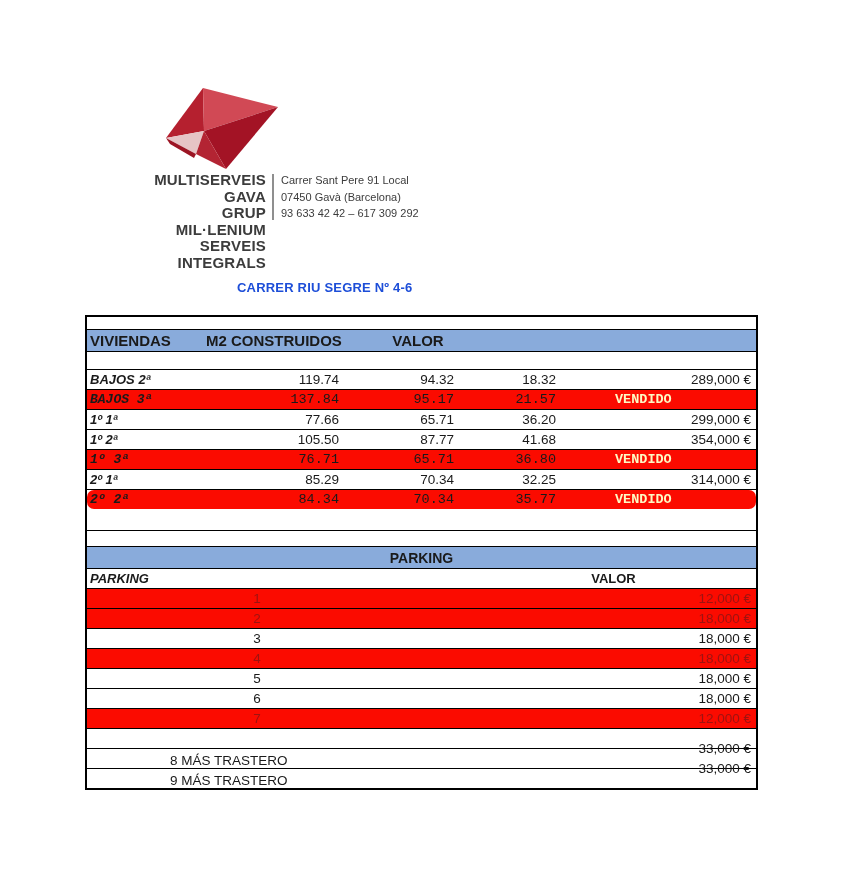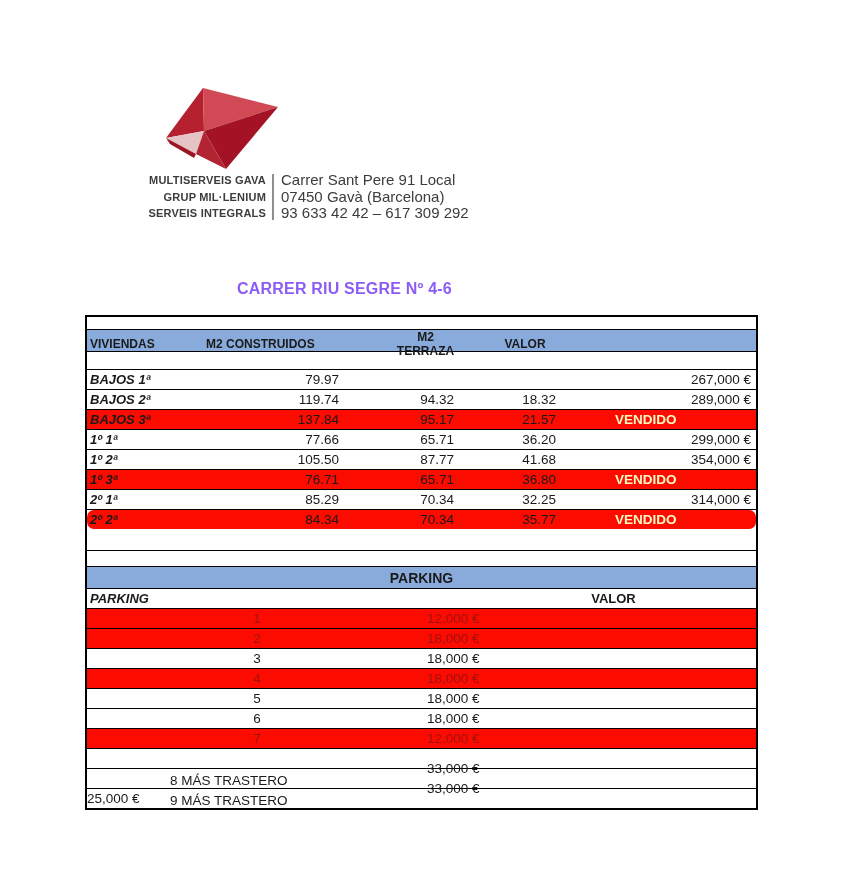--- a/index.html
+++ b/index.html
@@ -1,63 +1,63 @@
 <!DOCTYPE html>
 <html><head>
 <meta charset="utf-8">
 <style>
   html,body{margin:0;padding:0;}
   body{width:843px;height:874px;background:#ffffff;font-family:"Liberation Sans",sans-serif;position:relative;overflow:hidden;color:#1a1a1a;}
   .abs{position:absolute;}
 
   
   #logo-gem{left:166px;top:88px;width:115px;height:82px;}
-  #company-lines{left:130px;top:172px;width:136px;text-align:right;font-weight:bold;font-size:11px;line-height:16.5px;color:#3c3c3c;letter-spacing:.2px;}
+  #company-lines{left:130px;top:172px;width:136px;text-align:right;font-weight:bold;font-size:15px;line-height:16.5px;color:#3c3c3c;letter-spacing:.2px;}
   #logo-divider{left:272px;top:174px;width:2px;height:46px;background:#8f8f8f;}
-  #address-lines{left:281px;top:172px;width:200px;text-align:left;font-size:15px;line-height:16.5px;color:#3c3c3c;}
+  #address-lines{left:281px;top:172px;width:200px;text-align:left;font-size:11px;line-height:16.5px;color:#3c3c3c;}
 
   
-  #page-title{left:237px;top:280px;font-size:16px;font-weight:bold;color:#8b5cf6;letter-spacing:.2px;}
+  #page-title{left:237px;top:280px;font-size:13px;font-weight:bold;color:#1d4ed8;letter-spacing:.2px;}
 
   
   #sheet{left:85px;top:315px;width:669px;border:2px solid #000;background:#fff;}
   .row{border-bottom:1px solid #000;display:grid;align-items:center;font-size:13.5px;}
   .row:last-child{border-bottom:none;border-radius:7px;}
   .spacer-a{height:12px;}
   .spacer-b{height:17px;}
   .spacer-c{height:21px;}
   .spacer-d{height:15px;border-bottom:1px solid #000;}
   .grid5{grid-template-columns:113px 147px 112px 102px 195px;}
   .grid2{grid-template-columns:340px 329px;}
 
-  .hdr-row{height:21px;background:#89abdb;font-weight:bold;font-size:12px;}
+  .hdr-row{height:21px;background:#89abdb;font-weight:bold;font-size:15px;}
   .hdr-row .c0{padding-left:3px;}
   .hdr-row .c1{padding-left:6px;}
   .hdr-row .c2{text-align:center;padding-left:45px;}
   .hdr-row .c3{text-align:center;padding-left:45px;}
   .hdr-row .c4{text-align:center;padding-left:30px;}
 
   .data-row{height:19px;}
   .data-row .c0{font-weight:bold;font-style:italic;padding-left:3px;font-size:13px;}
   .data-row .c1{text-align:right;padding-right:8px;}
   .data-row .c2{text-align:right;padding-right:5px;}
   .data-row .c3{text-align:right;padding-right:5px;}
   .data-row .c4{text-align:right;padding-right:5px;}
-  .data-row.sold{background:#fb0b00;}
+  .data-row.sold{background:#fb0b00;font-family:Liberation Mono, monospace;}
   .data-row.sold .c4{text-align:left;padding-left:54px;font-weight:bold;color:#fef9c3;}
 
   .band-row{height:21px;background:#89abdb;font-weight:bold;font-size:14px;justify-items:center;grid-template-columns:1fr;}
   .pk-hdr{height:19px;font-weight:bold;font-size:13px;}
   .pk-hdr .c0{font-style:italic;padding-left:3px;}
   .pk-hdr .c1{text-align:center;padding-left:44px;}
 
   .pk-row{height:19px;}
   .pk-row .c0{text-align:center;}
   .pk-row.left-label .c0{text-align:left;padding-left:83px;margin-top:24px;}
-  .pk-row .c1{text-align:left;padding-right:16px;}
+  .pk-row .c1{text-align:right;padding-right:5px;}
   .pk-row.sold{background:#fb0b00;}
   .pk-row.sold .c0,.pk-row.sold .c1{color:#9e1310;}
 </style>
 </head>
 <body>
 
 <svg id="logo-gem" class="abs" viewBox="0 0 115 82" xmlns="http://www.w3.org/2000/svg">
   <polygon points="0,50 37,0 38,43" fill="#b5202f"></polygon>
   <polygon points="37,0 112,19 38,43" fill="#d14955"></polygon>
   <polygon points="112,19 60,81 38,43" fill="#a31325"></polygon>
@@ -82,34 +82,26 @@
 
 <div id="page-title" class="abs">CARRER RIU SEGRE Nº 4-6</div>
 
 <div id="sheet" class="abs">
 
   <div class="row spacer-a"></div>
 
   <div class="row grid5 hdr-row">
     <div class="c0">VIVIENDAS</div>
     <div class="c1">M2 CONSTRUIDOS</div>
-    <div class="c3">M2 TERRAZA</div>
     <div class="c4">VALOR</div>
   </div>
 
   <div class="row spacer-b"></div>
 
   <div id="viviendas-body">
-  <div class="row grid5 data-row">
-    <div class="c0">BAJOS 1ª</div>
-    <div class="c1">79.97</div>
-    <div class="c2"></div>
-    <div class="c3"></div>
-    <div class="c4">267,000 €</div>
-  </div>
 
   <div class="row grid5 data-row">
     <div class="c0">BAJOS 2ª</div>
     <div class="c1">119.74</div>
     <div class="c2">94.32</div>
     <div class="c3">18.32</div>
     <div class="c4">289,000 €</div>
   </div>
 
   <div class="row grid5 data-row sold">
@@ -213,17 +205,16 @@
     <div class="c0">8 MÁS TRASTERO</div>
     <div class="c1">33,000 €</div>
   </div>
 
   <div class="row grid2 pk-row left-label">
     <div class="c0">9 MÁS TRASTERO</div>
     <div class="c1">33,000 €</div>
   </div>
 
   <div class="row grid2 pk-row left-label">
-    <div class="c1">25,000 €</div>
   </div>
 </div>
 
 </div>
 
 </body></html>

